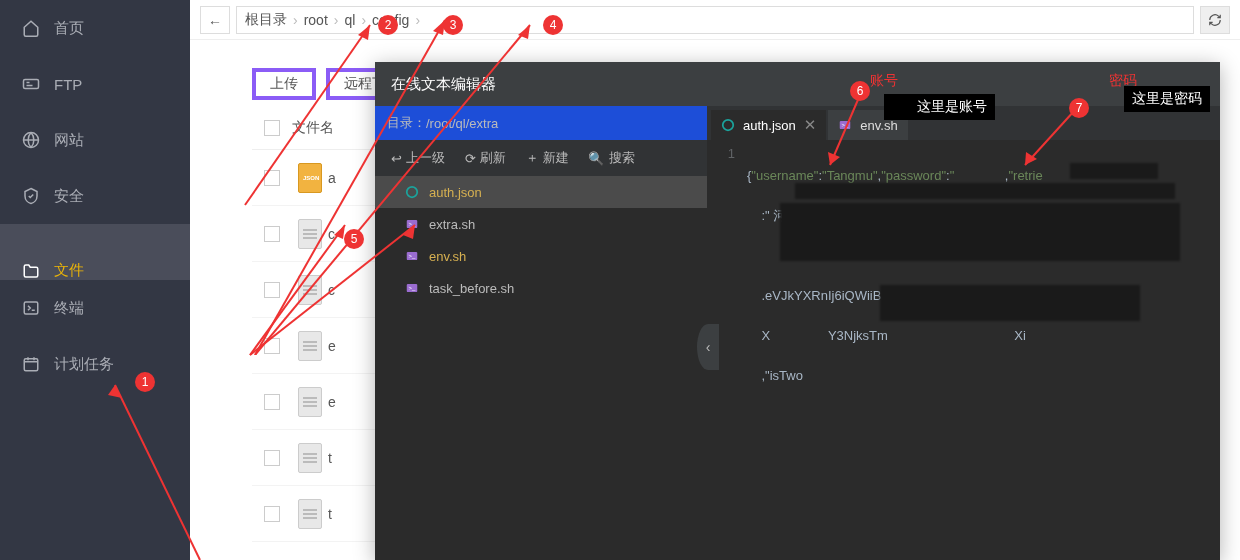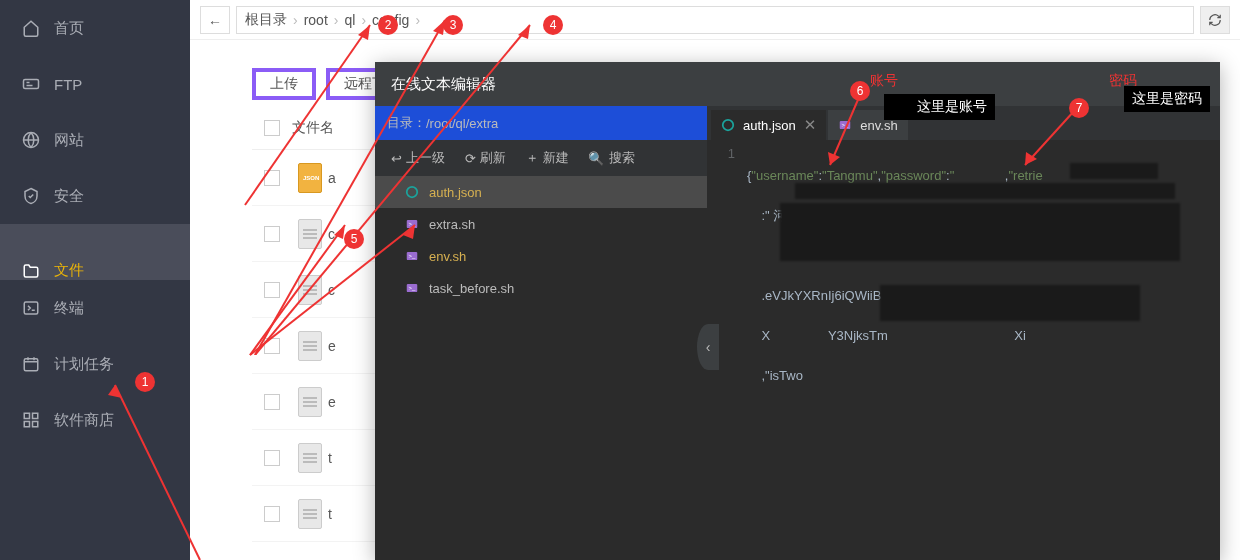--- a/index.html
+++ b/index.html
@@ -130,31 +130,20 @@
     <span>终端</span>
   </div>
   <div class="side-item">
     <span class="side-icon">
         <svg width="18" height="18" viewBox="0 0 24 24" fill="none" stroke="currentColor" stroke-width="2">
           <rect x="3" y="5" width="18" height="16" rx="2"></rect>
           <path d="M3 9h18M8 3v4M16 3v4"></path>
         </svg>
       </span>
     <span>计划任务</span>
-  </div>
-  <div class="side-item">
-    <span class="side-icon">
-        <svg width="18" height="18" viewBox="0 0 24 24" fill="none" stroke="currentColor" stroke-width="2">
-          <rect x="3" y="3" width="7" height="7"></rect>
-          <rect x="14" y="3" width="7" height="7"></rect>
-          <rect x="3" y="14" width="7" height="7"></rect>
-          <rect x="14" y="14" width="7" height="7"></rect>
-        </svg>
-      </span>
-    <span>软件商店</span>
   </div>
 </div>
 
 <div class="main">
   <div class="breadcrumb-bar">
     <button class="bc-btn">←</button>
     <div class="bc-path">
       <span class="bc-seg">根目录</span>
       <span class="bc-sep">›</span>
       <span class="bc-seg">root</span>

